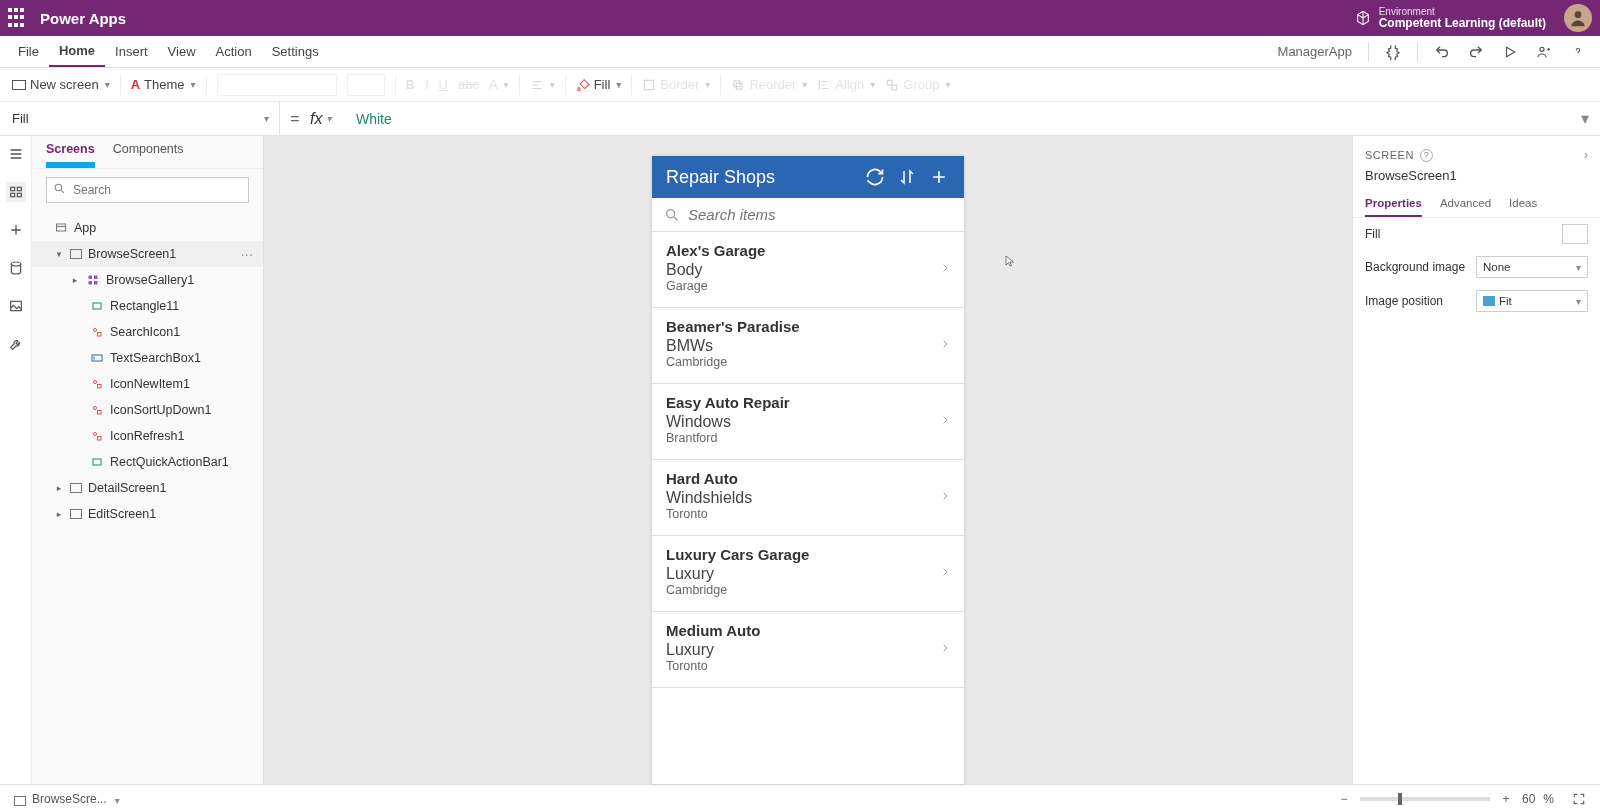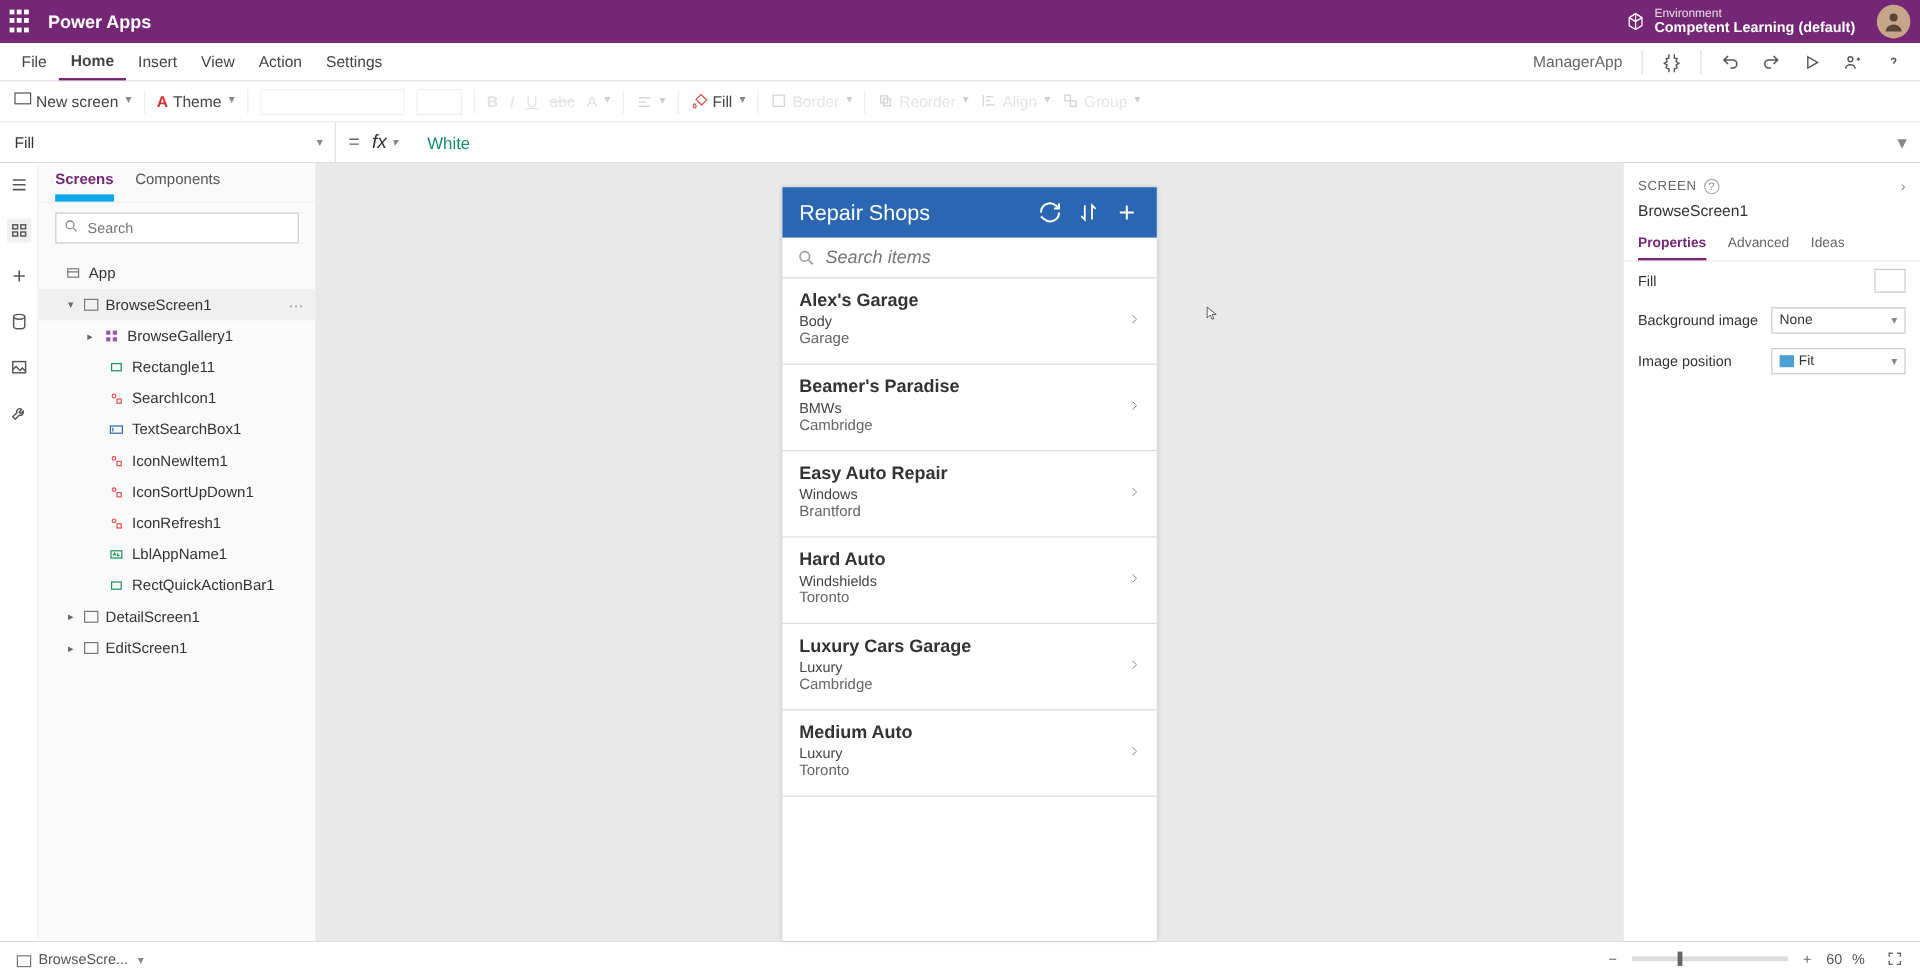--- a/index.html
+++ b/index.html
@@ -30,21 +30,21 @@
 
   
   .toolbar { height:34px; background:#fff; display:flex; align-items:center; padding:0 12px; gap:10px; border-bottom:1px solid #e8e8e8; font-size:13px; color:#bbb;}
   .tb-group { display:flex; align-items:center; gap:6px; color:#444;}
   .tb-sep { width:1px; height:20px; background:#eee; }
   .tb-disabled { opacity:.4; }
   .tb-box { border:1px solid #ddd; height:22px; }
   .tb-box.sm { width:38px; }
   .tb-box.med { width:120px; }
   .chev { font-size:10px; margin-left:2px; color:#888;}
-  .tb-item { display:flex; align-items:flex-start; gap:4px; }
+  .tb-item { display:flex; align-items:center; gap:4px; }
   .screen-icon { display:inline-block; width:14px; height:10px; border:1.5px solid #555; position:relative;}
 
   
   .formula-row { height:34px; background:#fff; display:flex; align-items:center; border-bottom:1px solid #e0e0e0; }
   .prop-select { width:280px; height:100%; border-right:1px solid #e0e0e0; display:flex; align-items:center; padding:0 12px; font-size:13px; color:#333; position:relative;}
   .prop-select .sel-chev { position:absolute; right:10px; font-size:10px; color:#888;}
   .eq { width:30px; text-align:center; color:#666; }
   .fx { width:36px; font-style:italic; font-family:"Segoe UI",serif; color:#333; display:flex; align-items:center; gap:2px;}
   .formula-input { flex:1; padding:0 10px; height:100%; display:flex; align-items:center; font-family:Consolas,monospace; font-size:14px; color:#168b6f;}
   .formula-expand { width:30px; text-align:center; color:#888; cursor:pointer;}
@@ -85,21 +85,21 @@
   .canvas { flex:1; background:#e9e9e9; position:relative; display:flex; justify-content:center; padding-top:20px;}
   .phone { width:312px; background:#fff; box-shadow:0 0 4px rgba(0,0,0,.15); }
   .app-header { height:42px; background:#2b66b2; color:#fff; display:flex; align-items:center; padding:0 14px; gap:10px;}
   .app-header-title { font-size:18px; flex:1;}
   .hdr-icon { width:22px; height:22px; display:flex; align-items:center; justify-content:center; cursor:pointer;}
   .search-row { height:34px; border-bottom:1px solid #ddd; display:flex; align-items:center; padding:0 12px; color:#888;}
   .search-row input { border:none; outline:none; font-size:15px; color:#555; font-style:italic; flex:1; padding-left:8px;}
   .g-item { border-bottom:1px solid #ddd; padding:10px 14px 14px; display:flex; align-items:center;}
   .g-text { flex:1;}
   .g-title { font-size:15px; font-weight:600; color:#333; margin-bottom:2px;}
-  .g-sub1 { font-size:12px; color:#444;}
+  .g-sub1 { font-size:16px; color:#444;}
   .g-sub2 { font-size:12.5px; color:#666;}
   .g-chev { color:#888;}
   .cursor { position:absolute; left:740px; top:116px; width:12px; height:18px; }
 
   
   .props { width:248px; background:#fff; border-left:1px solid #e0e0e0; padding:8px 0 0; font-size:12px; color:#333;}
   .props-head { padding:4px 12px; display:flex; align-items:center; gap:6px;}
   .props-head .lbl { font-size:11px; color:#666; text-transform:uppercase; letter-spacing:.5px;}
   .props-head .q { width:13px; height:13px; border:1px solid #aaa; border-radius:50%; font-size:9px; display:flex; align-items:center; justify-content:center; color:#888;}
   .props-head .go { margin-left:auto; color:#888; font-size:12px;}
@@ -434,29 +434,20 @@
             <svg width="12" height="12" viewBox="0 0 24 24" fill="none" stroke="#d9534f" stroke-width="2">
               <circle cx="8" cy="8" r="3"></circle>
               <rect x="13" y="13" width="7" height="7"></rect>
             </svg>
           </span>
         <span>IconRefresh1</span>
       </div>
       <div class="tree-node indent-3">
         <span class="ticon">
             <svg width="12" height="12" viewBox="0 0 24 24" fill="none" stroke="#1b8f5a" stroke-width="2">
-              <rect x="3" y="6" width="18" height="12"></rect>
-              <path d="M7 14l2-4 2 4M14 10v4h3"></path>
-            </svg>
-          </span>
-        <span>LblAppName1</span>
-      </div>
-      <div class="tree-node indent-3">
-        <span class="ticon">
-            <svg width="12" height="12" viewBox="0 0 24 24" fill="none" stroke="#1b8f5a" stroke-width="2">
               <rect x="4" y="6" width="16" height="12"></rect>
             </svg>
           </span>
         <span>RectQuickActionBar1</span>
       </div>
       <div class="tree-node indent-1">
         <span class="tog">▸</span>
         <span class="scr-box"></span>
         <span>DetailScreen1</span>
       </div>

